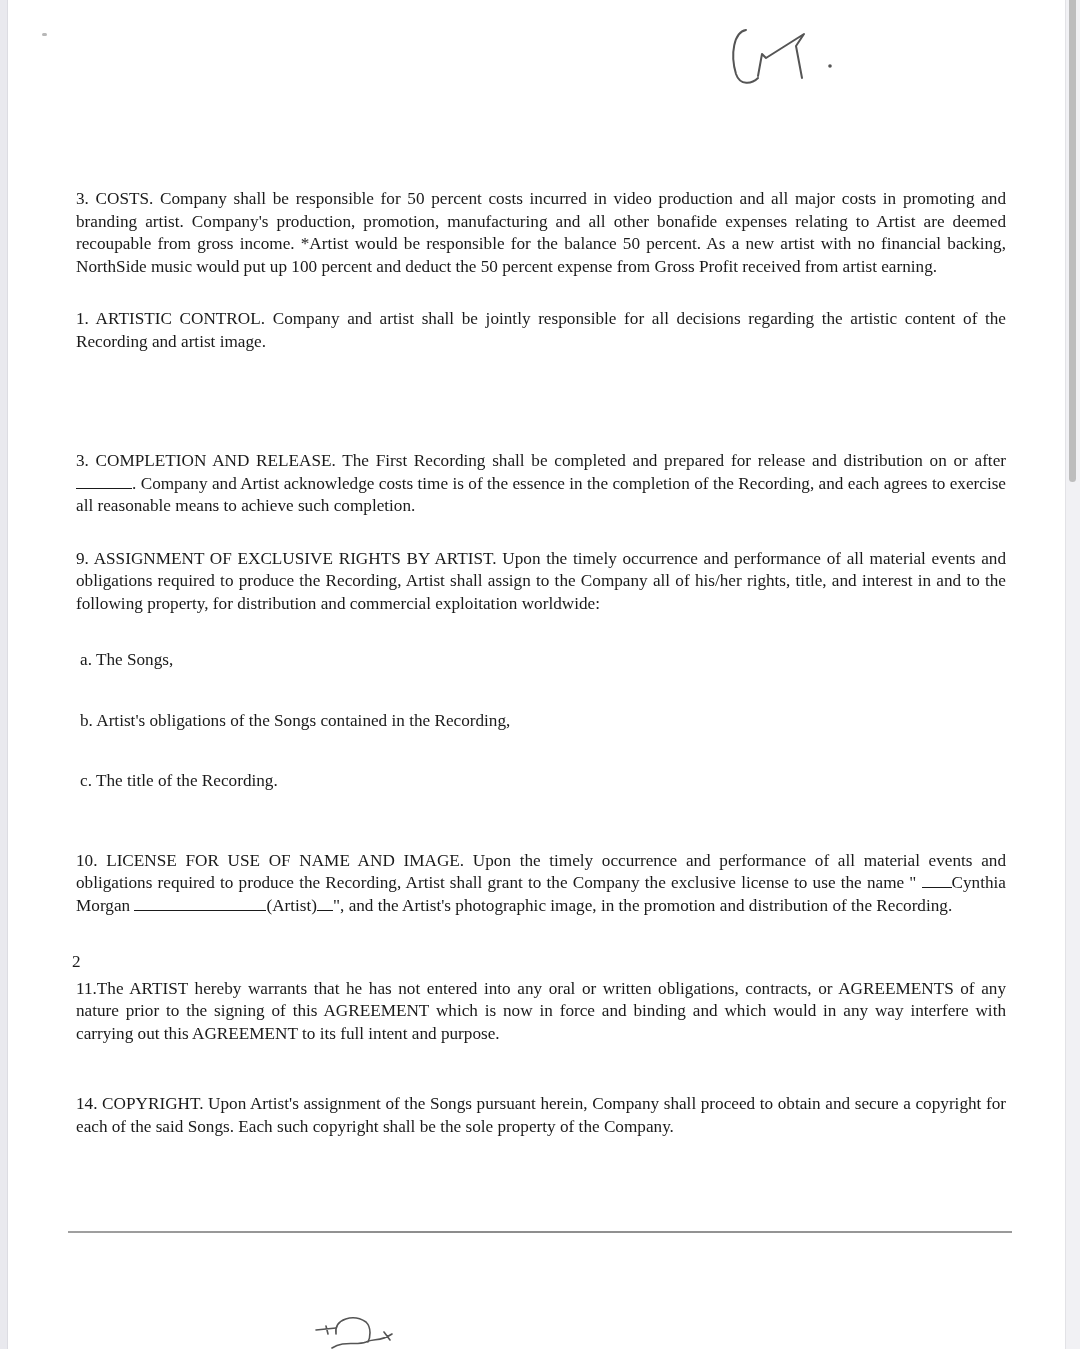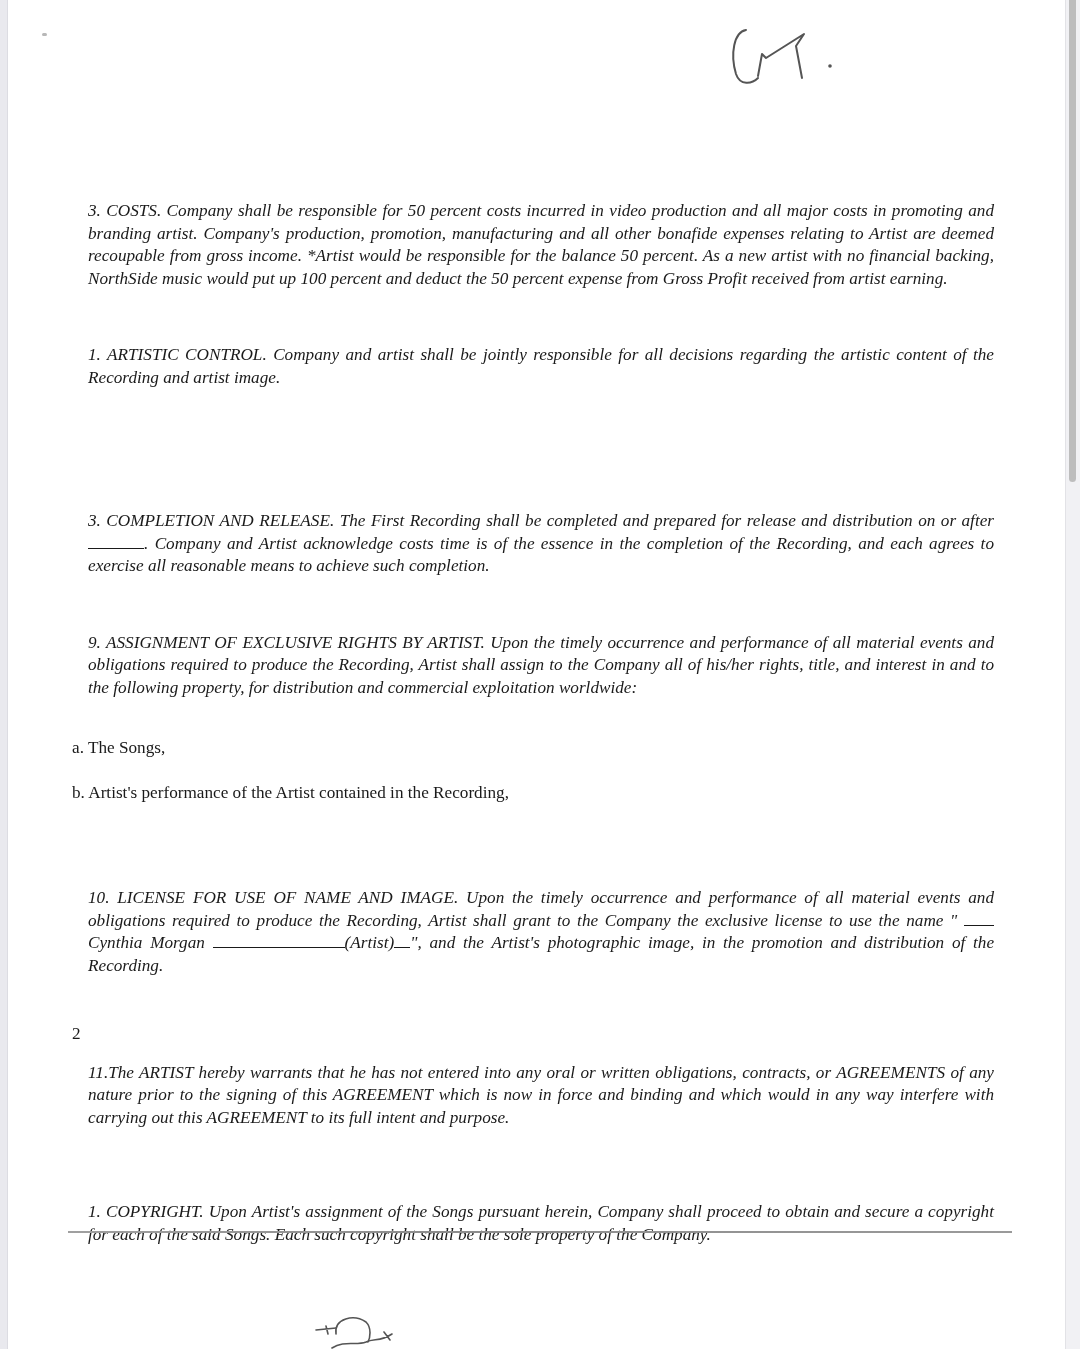--- a/index.html
+++ b/index.html
@@ -25,25 +25,25 @@
     position: absolute; left: 42px; top: 33px; width: 5px; height: 3px;
     background: #b8b8b8; border-radius: 2px;
   }
   .initials {
     position: absolute; left: 726px; top: 24px; width: 120px; height: 70px;
   }
   .page {
     position: absolute; left: 72px; top: 184px; width: 938px;
     font-size: 17.2px; line-height: 22.5px;
   }
-  .para { margin: 16px; text-align: justify; font-style: italic; }
+  .para { margin: 4px; text-align: justify; }
   .gap-s { height: 22px; }
   .gap-m { height: 22px; }
   .gap-l { height: 45px; }
-  .list-item { margin: 0; }
+  .list-item { margin: 8px; }
   .blank { display: inline-block; border-bottom: 1px solid #1a1a1a; height: 14px; vertical-align: baseline; }
   .page-num { margin: 0; }
   .rule {
     position: absolute; left: 68px; top: 1231px; width: 944px; height: 2px;
     background: linear-gradient(90deg, #a0a0a0, #8c8c8c 40%, #9a9a9a);
   }
   .signature {
     position: absolute; left: 310px; top: 1312px; width: 90px; height: 37px;
   }
 </style>
@@ -69,29 +69,30 @@
   <p class="para">1. ARTISTIC CONTROL. Company and artist shall be jointly responsible for all decisions regarding the artistic content of the Recording and artist image.</p>
   <div class="gap-l"></div>
   <div class="gap-s"></div>
   <div class="gap-s"></div>
   <p class="para"><span>3. COMPLETION AND RELEASE. The First Recording shall be completed and prepared for release and distribution on or after</span><span class="blank" style="width:56px"></span><span>. Company and Artist acknowledge costs time is of the essence in the completion of the Recording, and each agrees to exercise all reasonable means to achieve such completion.</span></p>
   <div class="gap-s"></div>
   <p class="para">9. ASSIGNMENT OF EXCLUSIVE RIGHTS BY ARTIST. Upon the timely occurrence and performance of all material events and obligations required to produce the Recording, Artist shall assign to the Company all of his/her rights, title, and interest in and to the following property, for distribution and commercial exploitation worldwide:</p>
   <div class="gap-s"></div>
   <p class="list-item">a. The Songs,</p>
   <div class="gap-m"></div>
-  <p class="list-item">b. Artist's performance of the Artist contained in the Recording,</p>
+  <p class="list-item">b. Artist's obligations of the Songs contained in the Recording,</p>
   <div class="gap-m"></div>
+  <p class="list-item">c. The title of the Recording.</p>
   <div class="gap-l"></div>
   <p class="para"><span>10. LICENSE FOR USE OF NAME AND IMAGE. Upon the timely occurrence and performance of all material events and obligations required to produce the Recording, Artist shall grant to the Company the exclusive license to use the name "</span> <span class="blank" style="width:30px"></span><span>Cynthia Morgan</span> <span class="blank" style="width:132px"></span><span>(Artist)</span><span class="blank" style="width:16px"></span><span>", and the Artist's photographic image, in the promotion and distribution of the Recording.</span></p>
   <div class="gap-s" style="height:30px"></div>
   <p class="page-num">2</p>
   <p class="para">11.The ARTIST hereby warrants that he has not entered into any oral or written obligations, contracts, or AGREEMENTS of any nature prior to the signing of this AGREEMENT which is now in force and binding and which would in any way interfere with carrying out this AGREEMENT to its full intent and purpose.</p>
   <div class="gap-l" style="height:40px"></div>
-  <p class="para">1. COPYRIGHT. Upon Artist's assignment of the Songs pursuant herein, Company shall proceed to obtain and secure a copyright for each of the said Songs. Each such copyright shall be the sole property of the Company.</p>
+  <p class="para">14. COPYRIGHT. Upon Artist's assignment of the Songs pursuant herein, Company shall proceed to obtain and secure a copyright for each of the said Songs. Each such copyright shall be the sole property of the Company.</p>
 </div>
 
 <div class="rule"></div>
 
 <svg class="signature" viewBox="0 0 90 37">
   <path d="M6 18 L 26 16 M 16 14 L 18 22" fill="none" stroke="#555" stroke-width="1.6" stroke-linecap="round"></path>
   <path d="M26 22 C 24 6, 44 2, 56 10 C 62 16, 60 26, 58 30" fill="none" stroke="#555" stroke-width="1.6" stroke-linecap="round"></path>
   <path d="M22 36 C 34 28, 46 34, 56 30 C 64 26, 70 30, 82 22 M 74 20 L 80 28" fill="none" stroke="#555" stroke-width="1.6" stroke-linecap="round"></path>
 </svg>
 

